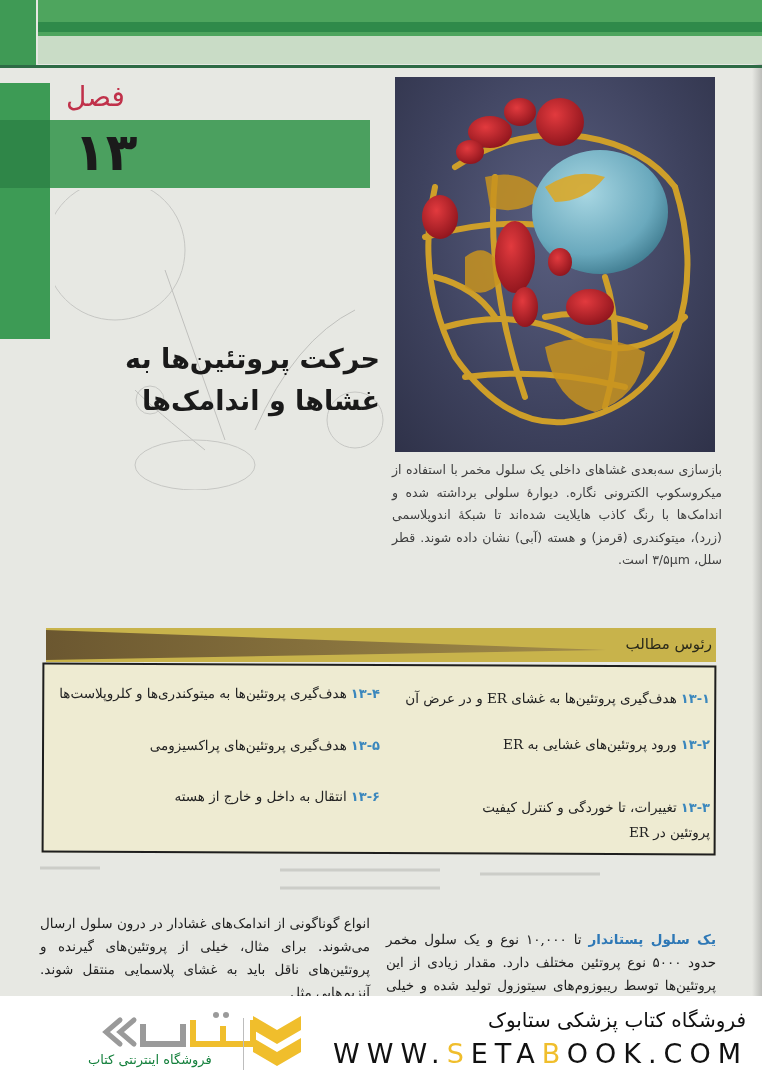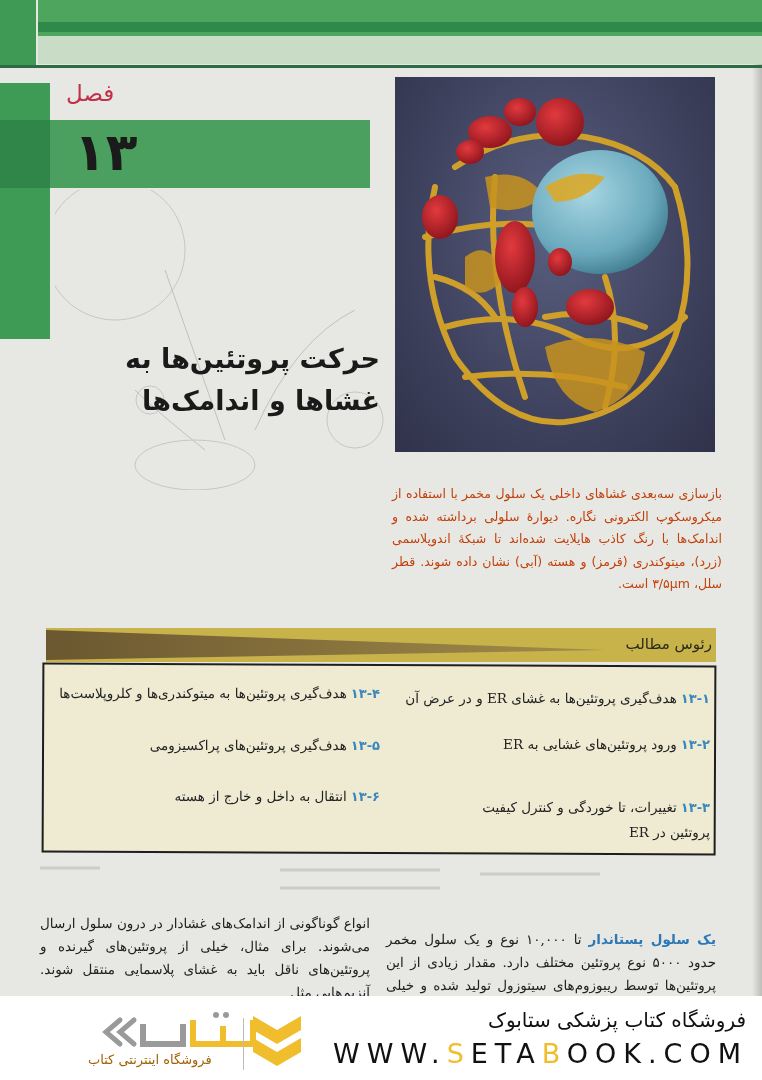--- a/index.html
+++ b/index.html
@@ -42,21 +42,21 @@
   }
   .chapter-bar {
     position: absolute; left: 50px; top: 120px; width: 320px; height: 68px;
     background: #4ba05f;
   }
   .chapter-bar-dark {
     position: absolute; left: 0; top: 120px; width: 50px; height: 68px;
     background: #2f8648;
   }
   .chapter-label {
-    position: absolute; left: 66px; top: 80px; font-size: 23px; color: #c0314a;
+    position: absolute; left: 66px; top: 80px; font-size: 28px; color: #c0314a;
     font-family: "DejaVu Sans", sans-serif; direction: rtl; text-align: center;
   }
   .chapter-number {
     position: absolute; left: 74px; top: 122px; font-size: 52px; font-weight: bold;
     color: #1b1b1b; font-family: "DejaVu Sans", sans-serif; letter-spacing: -2px;
   }
   
   .ghost-diagram {
     position: absolute; left: 55px; top: 190px; width: 335px; height: 300px; opacity: 0.35;
   }
@@ -67,21 +67,21 @@
     margin-top: 16px;
   }
   
   .figure {
     position: absolute; left: 395px; top: 77px; width: 320px; height: 375px;
     background: radial-gradient(ellipse at 50% 40%, #5a5f80 0%, #3e425e 60%, #2f3249 100%);
     overflow: hidden;
   }
   .caption {
     position: absolute; left: 392px; top: 459px; width: 330px; direction: rtl;
-    text-align: justify; font-size: 12.5px; line-height: 22.5px; color: #c2410c; margin-top: 24px;
+    text-align: justify; font-size: 12.5px; line-height: 22.5px; color: #404040;
   }
   
   .outline-header {
     position: absolute; left: 46px; top: 628px; width: 670px; height: 34px;
     background: #c8b34b;
   }
   .outline-header-wedge {
     position: absolute; left: 46px; top: 628px; width: 560px; height: 34px;
   }
   .outline-title {
@@ -116,21 +116,21 @@
   .footer-store-name {
     position: absolute; right: 16px; top: 12px; font-size: 20px; color: #111; direction: rtl;
   }
   .footer-url {
     position: absolute; right: 14px; top: 42px; font-size: 27px; letter-spacing: 7px;
     color: #111; font-family: "DejaVu Sans", sans-serif;
   }
   .footer-url .hl { color: #f0be2c; }
   .logo-wrap { position: absolute; left: 38px; top: 16px; width: 260px; height: 62px; }
   .logo-sub {
-    position: absolute; left: 50px; top: 40px; font-size: 13px; color: #a16207; direction: rtl;
+    position: absolute; left: 50px; top: 40px; font-size: 13px; color: #15803d; direction: rtl;
   }
   .logo-divider { position: absolute; left: 205px; top: 6px; width: 1px; height: 52px; background: #bdbdbd; }
 </style>
 </head>
 <body>
 
 <div class="page-shade"></div>
 
 <div class="left-strip-top"></div>
 <div class="top-band"></div>

